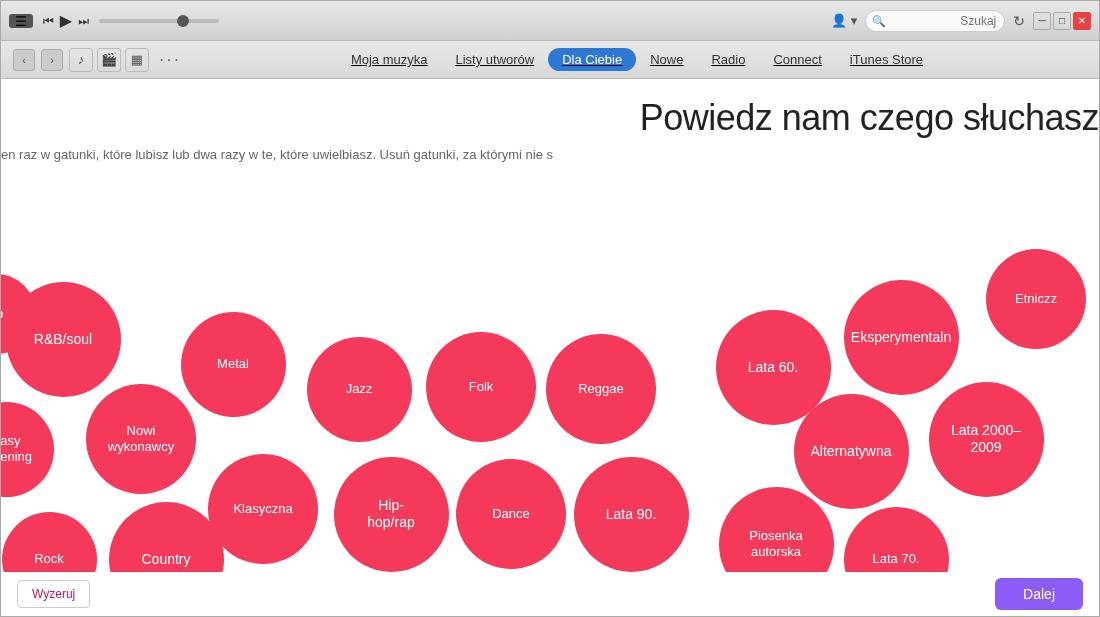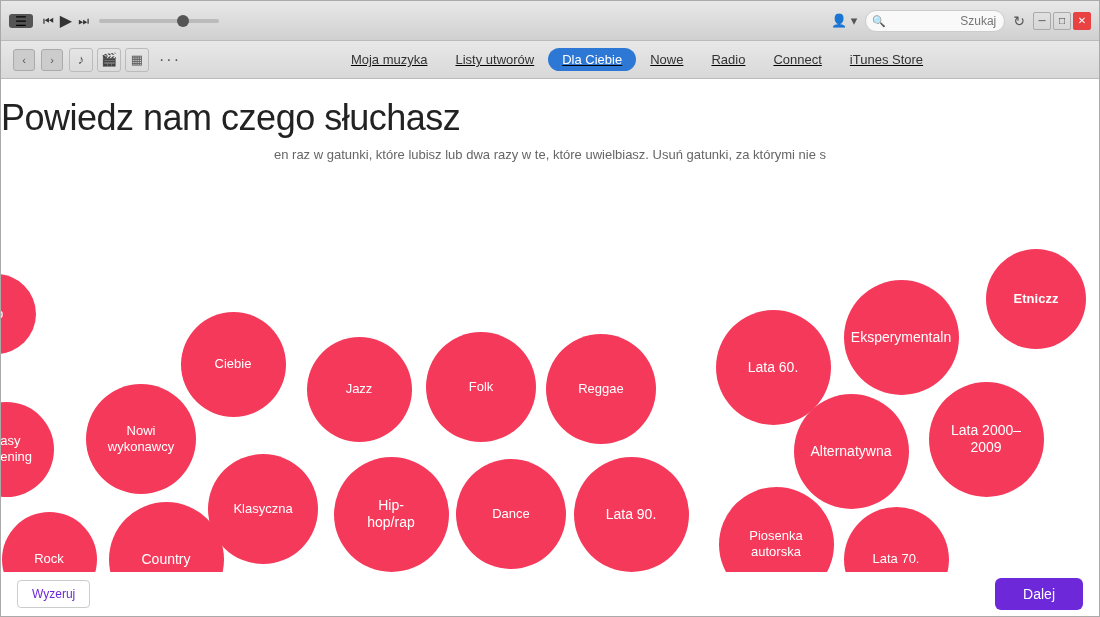--- a/index.html
+++ b/index.html
@@ -217,30 +217,30 @@
 
     
     .main-content {
       flex: 1;
       background: white;
       position: relative;
       overflow: hidden;
     }
 
     .page-title {
-      text-align: left;
+      text-align: right;
       font-size: 36px;
       font-weight: 300;
       color: #222;
       margin-top: 18px;
       margin-bottom: 8px;
       letter-spacing: -0.5px;
     }
     .page-subtitle {
-      text-align: center;
+      text-align: left;
       font-size: 13px;
       color: #666;
       margin-bottom: 16px;
     }
 
     
     .bubbles-area {
       position: absolute;
       top: 90px;
       left: 0;
@@ -282,27 +282,27 @@
       align-items: center;
       padding: 0 16px;
       background: white;
     }
     .reset-btn {
       padding: 6px 14px;
       background: white;
       border: 1px solid #ccc;
       border-radius: 4px;
       font-size: 12px;
-      color: #6d28d9;
+      color: #be185d;
       cursor: pointer;
     }
     .next-btn {
       margin-left: auto;
       padding: 8px 28px;
-      background: #6d28d9;
+      background: #8b5cf6;
       border: none;
       border-radius: 6px;
       font-size: 14px;
       color: white;
       cursor: pointer;
       font-weight: 500;
     }
   </style>
 </head>
 <body>
@@ -359,45 +359,46 @@
       <button class="nav-link">iTunes Store</button>
     </div>
   </div>
 
   <div class="main-content">
     <h1 class="page-title">Powiedz nam czego słuchasz</h1>
     <p class="page-subtitle">en raz w gatunki, które lubisz lub dwa razy w te, które uwielbiasz. Usuń gatunki, za którymi nie s</p>
 
     <div class="bubbles-area" id="bubbles-container">
     <div class="bubble" style="left: -5px; top: 145px; width: 80px; height: 80px; margin-left: -40px; margin-top: -40px; white-space: pre-line;">op</div>
+        <div class="bubble" style="left: 62px; top: 170px; width: 115px; height: 115px; margin-left: -57.5px; margin-top: -57.5px; font-size: 14px; white-space: pre-line;">R&amp;B/soul</div>
         <div class="bubble" style="left: 5px; top: 280px; width: 95px; height: 95px; margin-left: -47.5px; margin-top: -47.5px; white-space: pre-line;">Easy
 Listening</div>
         <div class="bubble" style="left: 48px; top: 390px; width: 95px; height: 95px; margin-left: -47.5px; margin-top: -47.5px; white-space: pre-line;">Rock</div>
         <div class="bubble" style="left: 5px; top: 465px; width: 75px; height: 75px; margin-left: -37.5px; margin-top: -37.5px; font-size: 11px; white-space: pre-line;">80.</div>
         <div class="bubble" style="left: 140px; top: 270px; width: 110px; height: 110px; margin-left: -55px; margin-top: -55px; white-space: pre-line;">Nowi
 wykonawcy</div>
         <div class="bubble" style="left: 165px; top: 390px; width: 115px; height: 115px; margin-left: -57.5px; margin-top: -57.5px; font-size: 14px; white-space: pre-line;">Country</div>
-        <div class="bubble" style="left: 232px; top: 195px; width: 105px; height: 105px; margin-left: -52.5px; margin-top: -52.5px; white-space: pre-line;">Ciebie</div>
+        <div class="bubble" style="left: 232px; top: 195px; width: 105px; height: 105px; margin-left: -52.5px; margin-top: -52.5px; white-space: pre-line;">Metal</div>
         <div class="bubble" style="left: 262px; top: 340px; width: 110px; height: 110px; margin-left: -55px; margin-top: -55px; white-space: pre-line;">Klasyczna</div>
         <div class="bubble" style="left: 358px; top: 220px; width: 105px; height: 105px; margin-left: -52.5px; margin-top: -52.5px; white-space: pre-line;">Jazz</div>
         <div class="bubble" style="left: 390px; top: 345px; width: 115px; height: 115px; margin-left: -57.5px; margin-top: -57.5px; font-size: 14px; white-space: pre-line;">Hip-
 hop/rap</div>
         <div class="bubble" style="left: 480px; top: 218px; width: 110px; height: 110px; margin-left: -55px; margin-top: -55px; white-space: pre-line;">Folk</div>
         <div class="bubble" style="left: 600px; top: 220px; width: 110px; height: 110px; margin-left: -55px; margin-top: -55px; white-space: pre-line;">Reggae</div>
         <div class="bubble" style="left: 510px; top: 345px; width: 110px; height: 110px; margin-left: -55px; margin-top: -55px; white-space: pre-line;">Dance</div>
         <div class="bubble" style="left: 630px; top: 345px; width: 115px; height: 115px; margin-left: -57.5px; margin-top: -57.5px; font-size: 14px; white-space: pre-line;">Lata 90.</div>
         <div class="bubble" style="left: 772px; top: 198px; width: 115px; height: 115px; margin-left: -57.5px; margin-top: -57.5px; font-size: 14px; white-space: pre-line;">Lata 60.</div>
         <div class="bubble" style="left: 775px; top: 375px; width: 115px; height: 115px; margin-left: -57.5px; margin-top: -57.5px; font-size: 13px; white-space: pre-line;">Piosenka
 autorska</div>
         <div class="bubble" style="left: 895px; top: 390px; width: 105px; height: 105px; margin-left: -52.5px; margin-top: -52.5px; white-space: pre-line;">Lata 70.</div>
         <div class="bubble" style="left: 850px; top: 282px; width: 115px; height: 115px; margin-left: -57.5px; margin-top: -57.5px; font-size: 14px; white-space: pre-line;">Alternatywna</div>
         <div class="bubble" style="left: 985px; top: 270px; width: 115px; height: 115px; margin-left: -57.5px; margin-top: -57.5px; font-size: 14px; white-space: pre-line;">Lata 2000–
 2009</div>
         <div class="bubble" style="left: 900px; top: 168px; width: 115px; height: 115px; margin-left: -57.5px; margin-top: -57.5px; font-size: 14px; white-space: pre-line;">Eksperymentaln</div>
-        <div class="bubble" style="left: 1035px; top: 130px; width: 100px; height: 100px; margin-left: -50px; margin-top: -50px; white-space: pre-line; font-weight: bold;">Etniczz</div>
+        <div class="bubble" style="left: 1035px; top: 130px; width: 100px; height: 100px; margin-left: -50px; margin-top: -50px; white-space: pre-line;">Etniczz</div>
         <div class="bubble" style="left: 1025px; top: 455px; width: 100px; height: 100px; margin-left: -50px; margin-top: -50px; white-space: pre-line;">Przeboje
 list</div>
         <div class="bubble you" style="left: 510px; top: 460px; width: 75px; height: 75px; margin-left: -37.5px; margin-top: -37.5px; font-size: 11px; white-space: pre-line;">TY</div>
       </div>
 
     <div class="bottom-bar">
       <button class="reset-btn">Wyzeruj</button>
       <button class="next-btn">Dalej</button>
     </div>
   </div>

